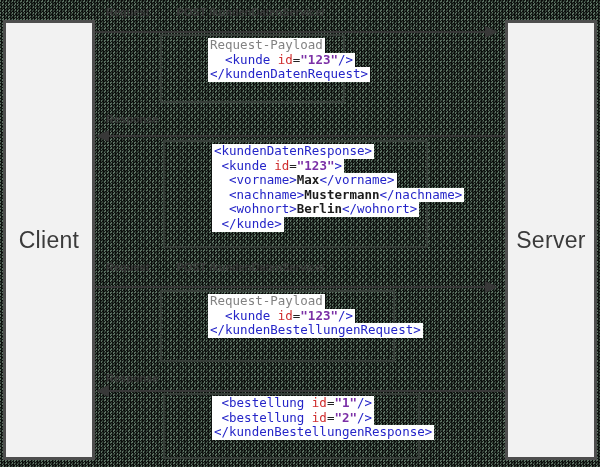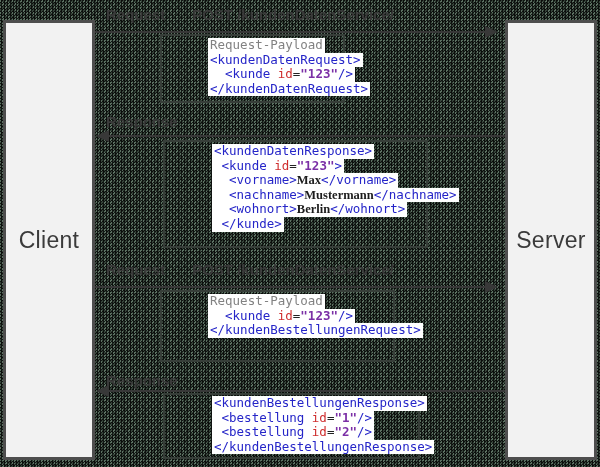--- a/index.html
+++ b/index.html
@@ -32,21 +32,21 @@
   .actor-box.server { left: 505px; }
   .actor-label {
     font-size: 23px;
     color: #3b3b3b;
     letter-spacing: 0.3px;
   }
   .msg-label {
     position: absolute;
     display: flex;
     gap: 27px;
-    font-size: 15px;
+    font-size: 11px;
     font-weight: bold;
     color: var(--message-label, #3a3a3a);
     white-space: nowrap;
   }
   .shaft {
     position: absolute;
     height: 2px;
     background: var(--arrow, #383838);
   }
   .head {
@@ -72,21 +72,21 @@
   .code-line {
     display: table;
     white-space: pre;
     background: var(--code-bg, #ffffff);
     padding: 0 2px;
   }
   .tok-tag   { color: var(--tag, #2525c8); }
   .tok-attr  { color: var(--attr, #cf2e2e); }
   .tok-plain { color: #222222; }
   .tok-val   { color: var(--value, #7b2fa6); font-weight: bold; }
-  .tok-text  { color: var(--content, #1c1c1c); font-weight: bold; font-family: Liberation Serif, serif; }
+  .tok-text  { color: var(--content, #1c1c1c); font-weight: bold; }
   .tok-gray  { color: var(--payload-label, #828282); }
 </style>
 </head>
 <body>
 
 <div class="stage">
 
   <div class="actor-box client">
     <span class="actor-label">Client</span>
   </div>
@@ -97,21 +97,20 @@
 
   <div class="msg-label" style="left:106px; top:6px;">
     <span>Request</span>
     <span>POST /kundenDatenService/</span>
   </div>
   <div class="shaft" style="left:95px; top:31px; width:391px;"></div>
   <div class="head right" style="left:485px; top:26px;"></div>
   <div class="payload-rect" style="left:160px; top:34px; width:185px; height:69px;"></div>
   <div class="code-block" style="left:167px; top:38px;">
       <div class="code-line"><span class="tok tok-gray">Request-Payload</span></div>
-      <div class="code-line"><span class="tok tok-tag">&lt;kundenDatenRequest&gt;</span></div>
       <div class="code-line"><span class="tok tok-tag">  &lt;kunde </span><span class="tok tok-attr">id</span><span class="tok tok-plain">=</span><span class="tok tok-val">"123"</span><span class="tok tok-tag">/&gt;</span></div>
       <div class="code-line"><span class="tok tok-tag">&lt;/kundenDatenRequest&gt;</span></div>
     </div>
 
   <div class="msg-label" style="left:106px; top:113px;">
     <span>Response</span>
   </div>
   <div class="shaft" style="left:108px; top:135px; width:397px;"></div>
   <div class="head left" style="left:96px; top:130px;"></div>
   <div class="payload-rect" style="left:163px; top:140px; width:265px; height:108px;"></div>
@@ -137,19 +136,18 @@
       <div class="code-line"><span class="tok tok-tag">&lt;/kundenBestellungenRequest&gt;</span></div>
     </div>
 
   <div class="msg-label" style="left:106px; top:372px;">
     <span>Response</span>
   </div>
   <div class="shaft" style="left:108px; top:390px; width:397px;"></div>
   <div class="head left" style="left:96px; top:385px;"></div>
   <div class="payload-rect" style="left:163px; top:393px; width:257px; height:66px;"></div>
   <div class="code-block" style="left:171px; top:396px;">
-      <div class="code-line"><span class="tok tok-tag">&lt;kundenBestellungenResponse&gt;</span></div>
       <div class="code-line"><span class="tok tok-tag"> &lt;bestellung </span><span class="tok tok-attr">id</span><span class="tok tok-plain">=</span><span class="tok tok-val">"1"</span><span class="tok tok-tag">/&gt;</span></div>
       <div class="code-line"><span class="tok tok-tag"> &lt;bestellung </span><span class="tok tok-attr">id</span><span class="tok tok-plain">=</span><span class="tok tok-val">"2"</span><span class="tok tok-tag">/&gt;</span></div>
       <div class="code-line"><span class="tok tok-tag">&lt;/kundenBestellungenResponse&gt;</span></div>
     </div>
 
 </div>
 
 </body></html>

